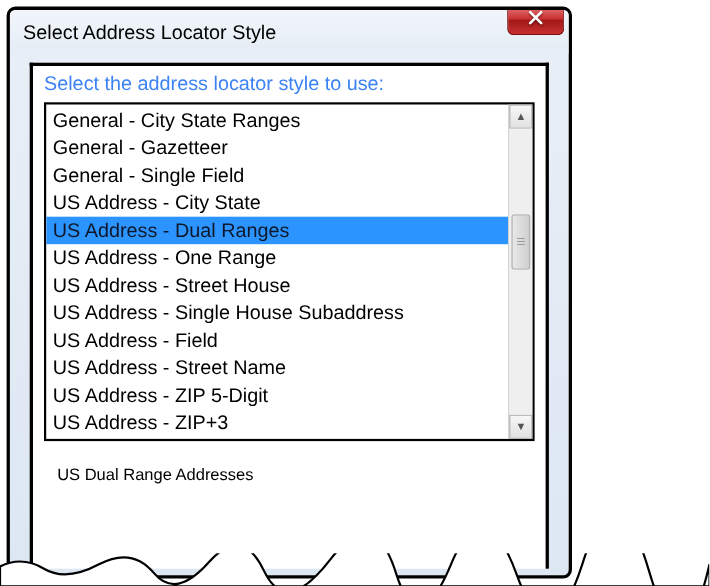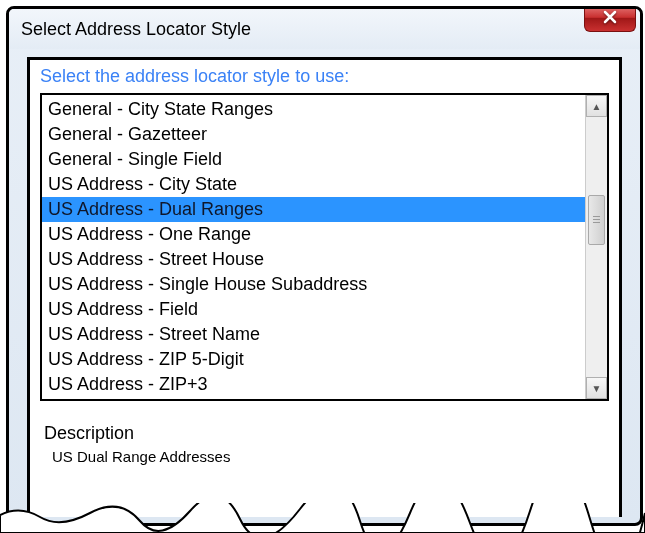--- a/index.html
+++ b/index.html
@@ -8,21 +8,21 @@
       background: #fff;
       width: 645px;
       height: 533px;
       position: relative;
     }
     .window {
       position: absolute;
       top: 6px;
       left: 6px;
       right: 6px;
-      width: 637px;
+      width: 514px;
       height: 520px;
       border: 3px solid #000;
       border-radius: 8px;
       background: linear-gradient(to bottom, #e8eff7 0%, #dde7f2 100%);
       overflow: hidden;
     }
     .titlebar {
       height: 40px;
       background: linear-gradient(to bottom, #f2f6fb 0%, #e4ecf5 100%);
       display: flex;
@@ -197,21 +197,20 @@
         <div class="scroll-track">
           <div class="scroll-thumb"></div>
         </div>
         <div class="scroll-btn">
           <span>▼</span>
         </div>
       </div>
     </div>
 
     <div class="desc">
-      <div class="desc-label">Description</div>
       <div class="desc-value">US Dual Range Addresses</div>
     </div>
   </div>
 </div>
 
 <svg class="torn-edge" viewBox="0 0 645 30" preserveAspectRatio="none">
   <path d="M0,12 Q20,2 40,14 T90,10 T140,18 T190,8 T240,16 T300,6 T360,18 T410,10 T470,20 T530,8 T590,16 T645,10 L645,30 L0,30 Z" fill="#fff" stroke="#000" stroke-width="2"></path>
 </svg>
 
 </body></html>

